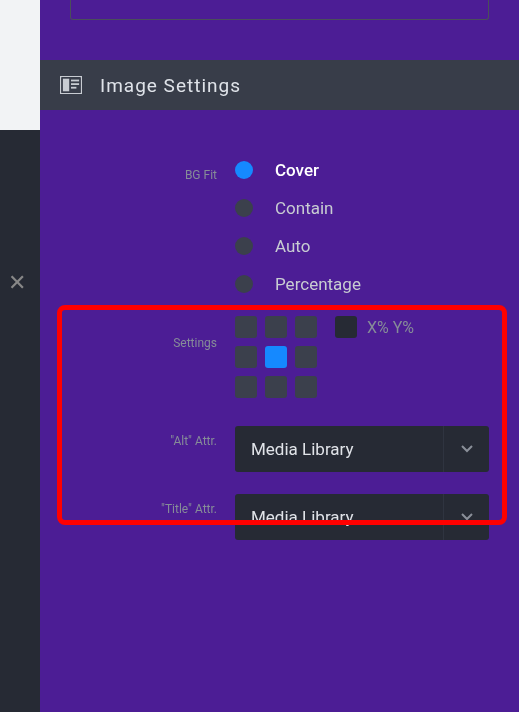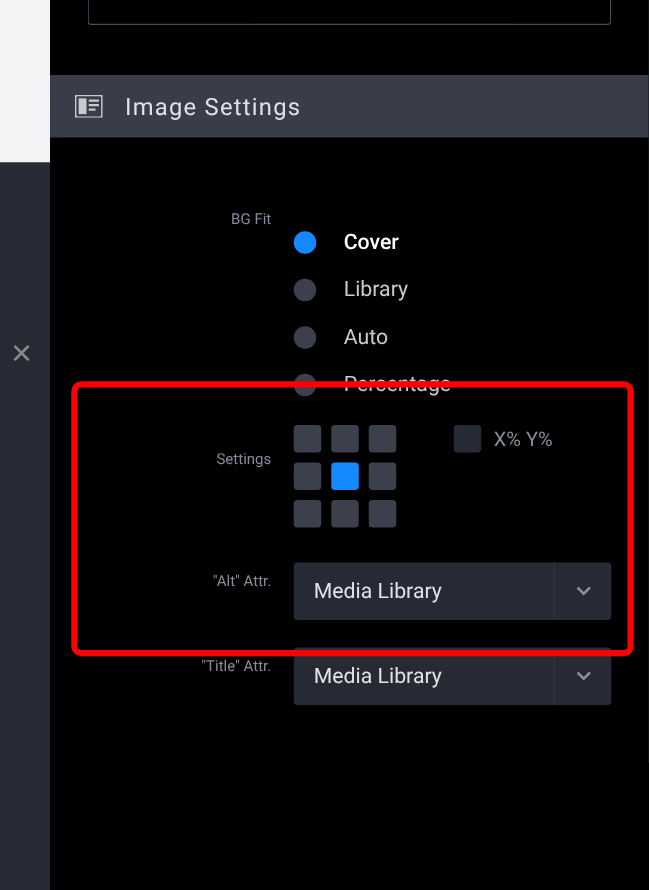--- a/index.html
+++ b/index.html
@@ -35,21 +35,21 @@
       color: #888;
       font-size: 22px;
       cursor: pointer;
     }
     .panel {
       position: absolute;
       left: 40px;
       top: 0;
       right: 0;
       bottom: 0;
-      background: #000000;
+      background: #4c1d95;
     }
     .top-stub {
       margin: 0 30px;
       height: 20px;
       border: 1px solid #4a4f5a;
       border-bottom-left-radius: 3px;
       border-bottom-right-radius: 3px;
       border-top: none;
     }
     .section-header {
@@ -90,21 +90,20 @@
       color: #868c98;
       font-size: 12px;
     }
     .control-col {
       flex: 1;
     }
     .radio-group {
       display: flex;
       flex-direction: column;
       gap: 18px;
-      margin-top: 24px;
     }
     .radio-item {
       display: flex;
       align-items: center;
       gap: 22px;
       cursor: pointer;
     }
     .radio-dot {
       width: 18px;
       height: 18px;
@@ -134,21 +133,21 @@
       bottom: 0;
       border-left: 1px solid #2f3440;
       display: flex;
       align-items: center;
       justify-content: center;
     }
     .select-arrow-area svg { width: 12px; height: 8px; fill: #8a8f99; }
     .pos-wrap {
       display: flex;
       align-items: flex-start;
-      gap: 46px;
+      gap: 18px;
     }
     .pos-grid {
       display: grid;
       grid-template-columns: repeat(3, 22px);
       grid-template-rows: repeat(3, 22px);
       gap: 8px;
     }
     .pos-cell {
       background: #3b404c;
       border-radius: 3px;
@@ -208,21 +207,21 @@
     <div class="row">
       <div class="label-col">BG Fit</div>
       <div class="control-col">
         <div class="radio-group">
           <div class="radio-item selected">
             <span class="radio-dot selected"></span>
             <span class="radio-label">Cover</span>
           </div>
           <div class="radio-item">
             <span class="radio-dot"></span>
-            <span class="radio-label">Library</span>
+            <span class="radio-label">Contain</span>
           </div>
           <div class="radio-item">
             <span class="radio-dot"></span>
             <span class="radio-label">Auto</span>
           </div>
           <div class="radio-item">
             <span class="radio-dot"></span>
             <span class="radio-label">Percentage</span>
           </div>
         </div>

